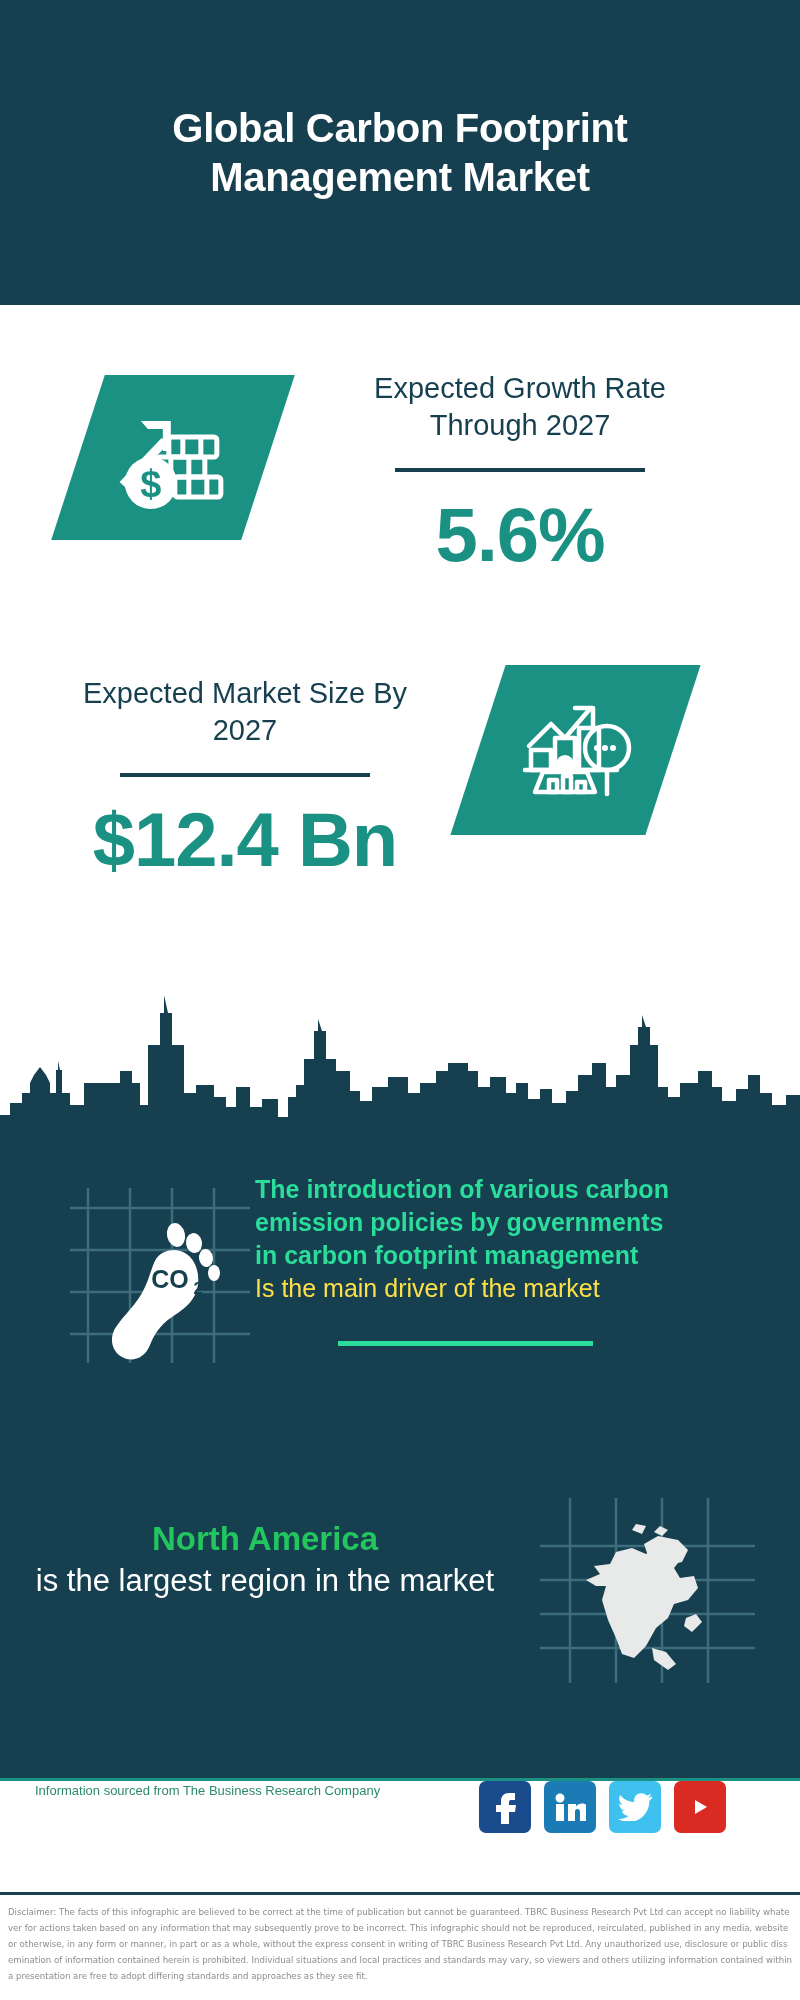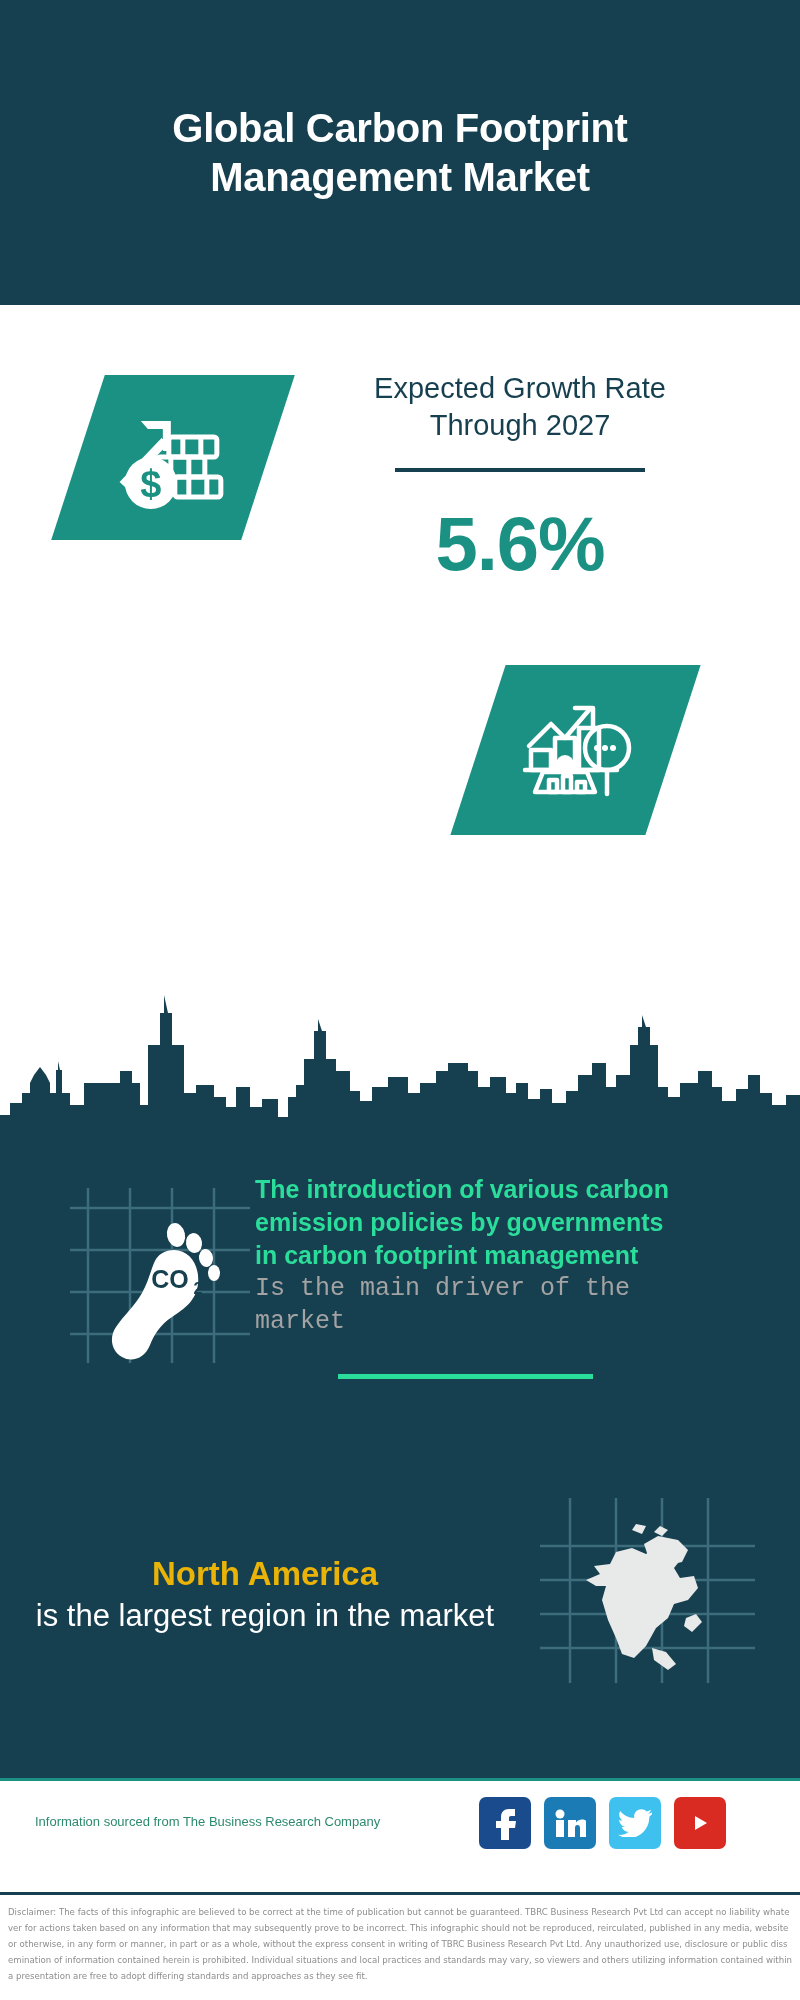--- a/index.html
+++ b/index.html
@@ -52,21 +52,21 @@
   .r1-text { position:absolute; left:330px; top:50px; width:380px; text-align:center; }
   .r1-head {
     color:#163f4f; font-size:29px; font-weight:normal; line-height:1.28;
   }
   .rule-dark {
     width:250px; height:4px; background:#163f4f;
     margin:24px auto 0;
   }
   .big-teal {
     color:#1b9183; font-size:76px; font-weight:bold;
-    margin-top:28px; letter-spacing:-1px;
+    margin-top:19px; letter-spacing:-1px;
   }
 
   
   .row2 { position:absolute; top:330px; left:0; width:800px; height:290px; }
   .r2-text { position:absolute; left:50px; top:40px; width:390px; text-align:center; }
 
   
   .skyline {
     position:absolute; top:975px; left:0;
     width:800px; height:165px;
@@ -88,45 +88,45 @@
     opacity:1;
   }
   .grid-art svg { display:block; }
   .co2-art { left:70px; top:25px; }
 
   .driver-text { position:absolute; left:255px; top:10px; width:420px; text-align:left; }
   .driver-green {
     color:#2bdd9b; font-size:25px; font-weight:bold; line-height:1.32;
   }
   .driver-white {
-    color:#a3a3a3; font-size:25px; line-height:1.32; font-weight:normal;font-family:Liberation Mono, monospace;
+    color:#fde047; font-size:25px; line-height:1.32; font-weight:normal;
   }
   .rule-green {
     width:255px; height:5px; background:#2bdd9b;
     margin:36px auto 0;
   }
 
   
   .region-block { position:absolute; top:355px; left:0; width:800px; }
   .region-text { position:absolute; left:25px; top:30px; width:480px; text-align:center; }
   .region-green {
-    color:#eab308; font-size:33px; font-weight:bold; line-height:1.3;margin-top:35px;
+    color:#22c55e; font-size:33px; font-weight:bold; line-height:1.3;
   }
   .region-white {
     color:#ffffff; font-size:31px; line-height:1.3;text-align:center;
   }
   .map-art { left:540px; top:10px; width:215px; height:185px; position:absolute; }
 
   
   .footer-bar {
     position:absolute; top:1778px; left:0;
     width:800px; height:86px;
     background:#ffffff;
     border-top:3px solid #1b9183;
-    display:flex; align-items:center;
+    display:flex; align-items:flex-start;
   }
   .source-text { margin-left:35px; width:430px; }
   .source-line {
     color:#2d8a6e; font-size:13px; line-height:1.6;
   }
   .socials { display:flex; gap:13px; margin-left:14px; }
   .sbox {
     width:52px; height:52px; border-radius:7px;
     display:flex; align-items:center; justify-content:center;
   }
@@ -189,20 +189,25 @@
 
       <div class="r1-text">
         <div class="r1-head">Expected Growth Rate Through 2027</div>
         <div class="rule-dark"></div>
         <div class="big-teal">5.6%</div>
       </div>
     </div>
 
     <div class="row2">
 
+      <div class="r2-text">
+        <div class="r1-head">Expected Market Size By 2027</div>
+        <div class="rule-dark"></div>
+        <div class="big-teal">$12.4 Bn</div>
+      </div>
 
       <div class="para-tile tile-market">
         <span class="ico">
           <svg width="118" height="108" viewBox="0 0 118 108">
             <g fill="none" stroke="#fff" stroke-width="4.5" stroke-linecap="round" stroke-linejoin="round">
 
               <polyline points="12,52 34,30 48,44 72,16"></polyline>
               <polyline points="58,14 76,14 76,32"></polyline>
 
               <rect x="14" y="56" width="20" height="20"></rect>

